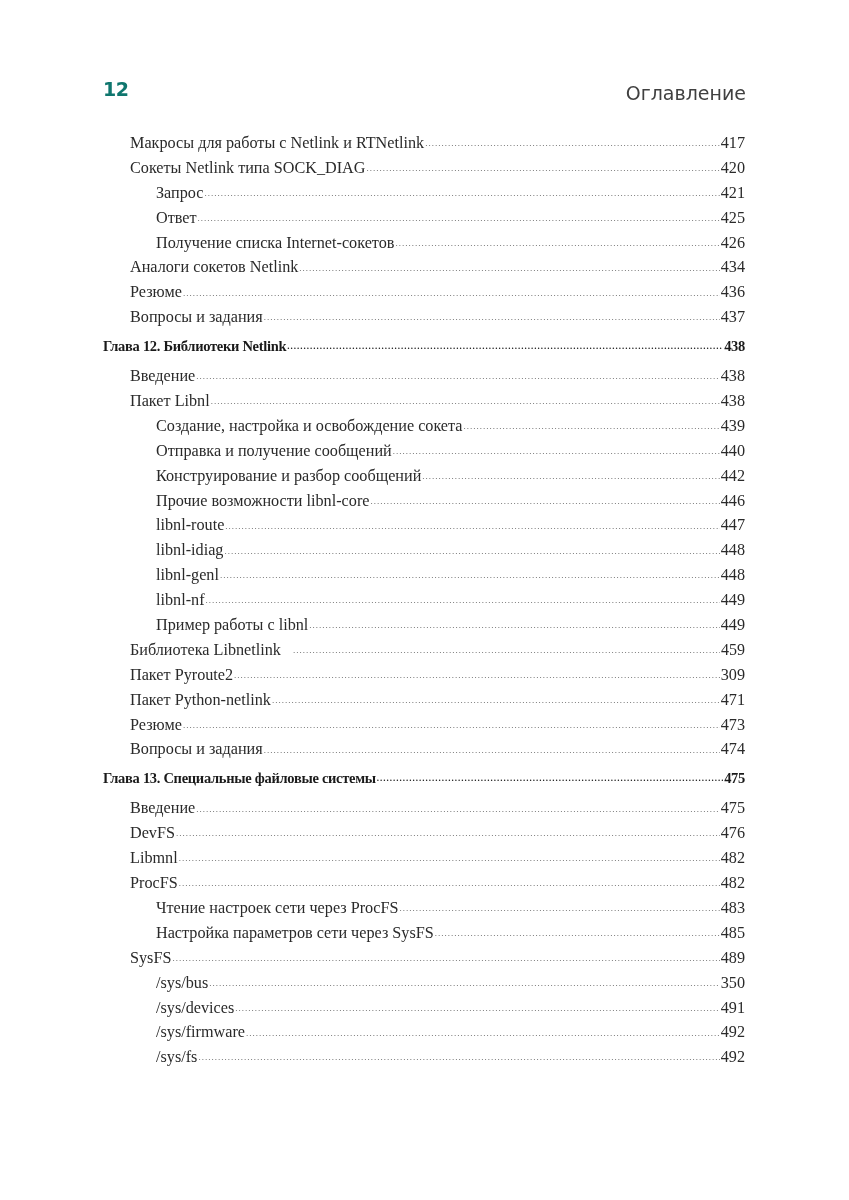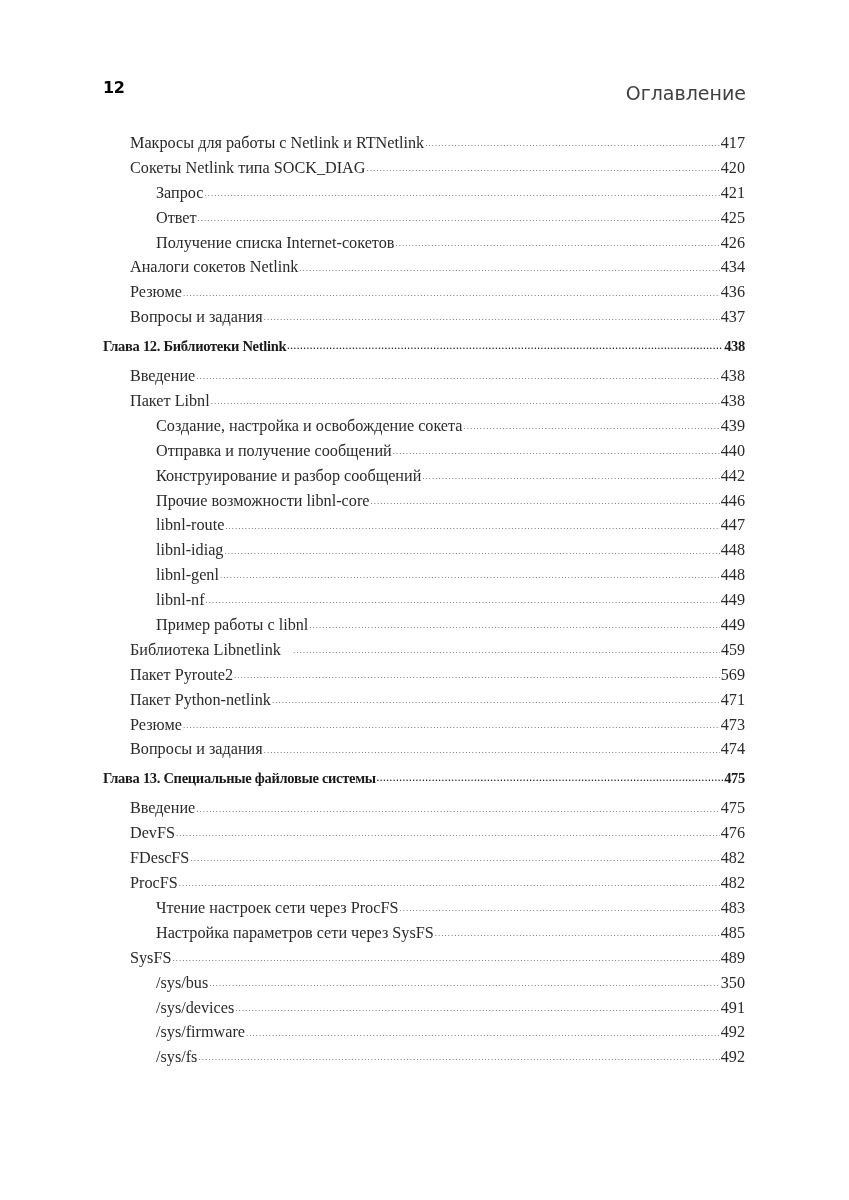--- a/index.html
+++ b/index.html
@@ -13,22 +13,22 @@
       position: relative;
       overflow: hidden;
       color: #231f20;
     }
     .page-number {
       position: absolute;
       left: 103px;
       top: 78px;
       font-family: "DejaVu Sans", sans-serif;
       font-weight: bold;
-      font-size: 16px;
-      color: #000000;
+      font-size: 19px;
+      color: #0f766e;
       letter-spacing: -0.5px;
     }
     .running-head {
       position: absolute;
       right: 103px;
       top: 82px;
       font-family: "DejaVu Sans", sans-serif;
       font-size: 19px;
       color: #404040;
     }
@@ -195,21 +195,21 @@
         <span class="toc-page">449</span>
       </div>
     <div class="toc-row lvl1 small-page">
         <span class="toc-title">Библиотека Libnetlink</span>
         <span class="toc-dots"></span>
         <span class="toc-page">459</span>
       </div>
     <div class="toc-row lvl1">
         <span class="toc-title">Пакет Pyroute2</span>
         <span class="toc-dots"></span>
-        <span class="toc-page">569</span>
+        <span class="toc-page">309</span>
       </div>
     <div class="toc-row lvl1">
         <span class="toc-title">Пакет Python-netlink</span>
         <span class="toc-dots"></span>
         <span class="toc-page">471</span>
       </div>
     <div class="toc-row lvl1">
         <span class="toc-title">Резюме</span>
         <span class="toc-dots"></span>
         <span class="toc-page">473</span>
@@ -229,21 +229,21 @@
         <span class="toc-title">Введение</span>
         <span class="toc-dots"></span>
         <span class="toc-page">475</span>
       </div>
     <div class="toc-row lvl1">
         <span class="toc-title">DevFS</span>
         <span class="toc-dots"></span>
         <span class="toc-page">476</span>
       </div>
     <div class="toc-row lvl1">
-        <span class="toc-title">FDescFS</span>
+        <span class="toc-title">Libmnl</span>
         <span class="toc-dots"></span>
         <span class="toc-page">482</span>
       </div>
     <div class="toc-row lvl1">
         <span class="toc-title">ProcFS</span>
         <span class="toc-dots"></span>
         <span class="toc-page">482</span>
       </div>
     <div class="toc-row lvl2">
         <span class="toc-title">Чтение настроек сети через ProcFS</span>

